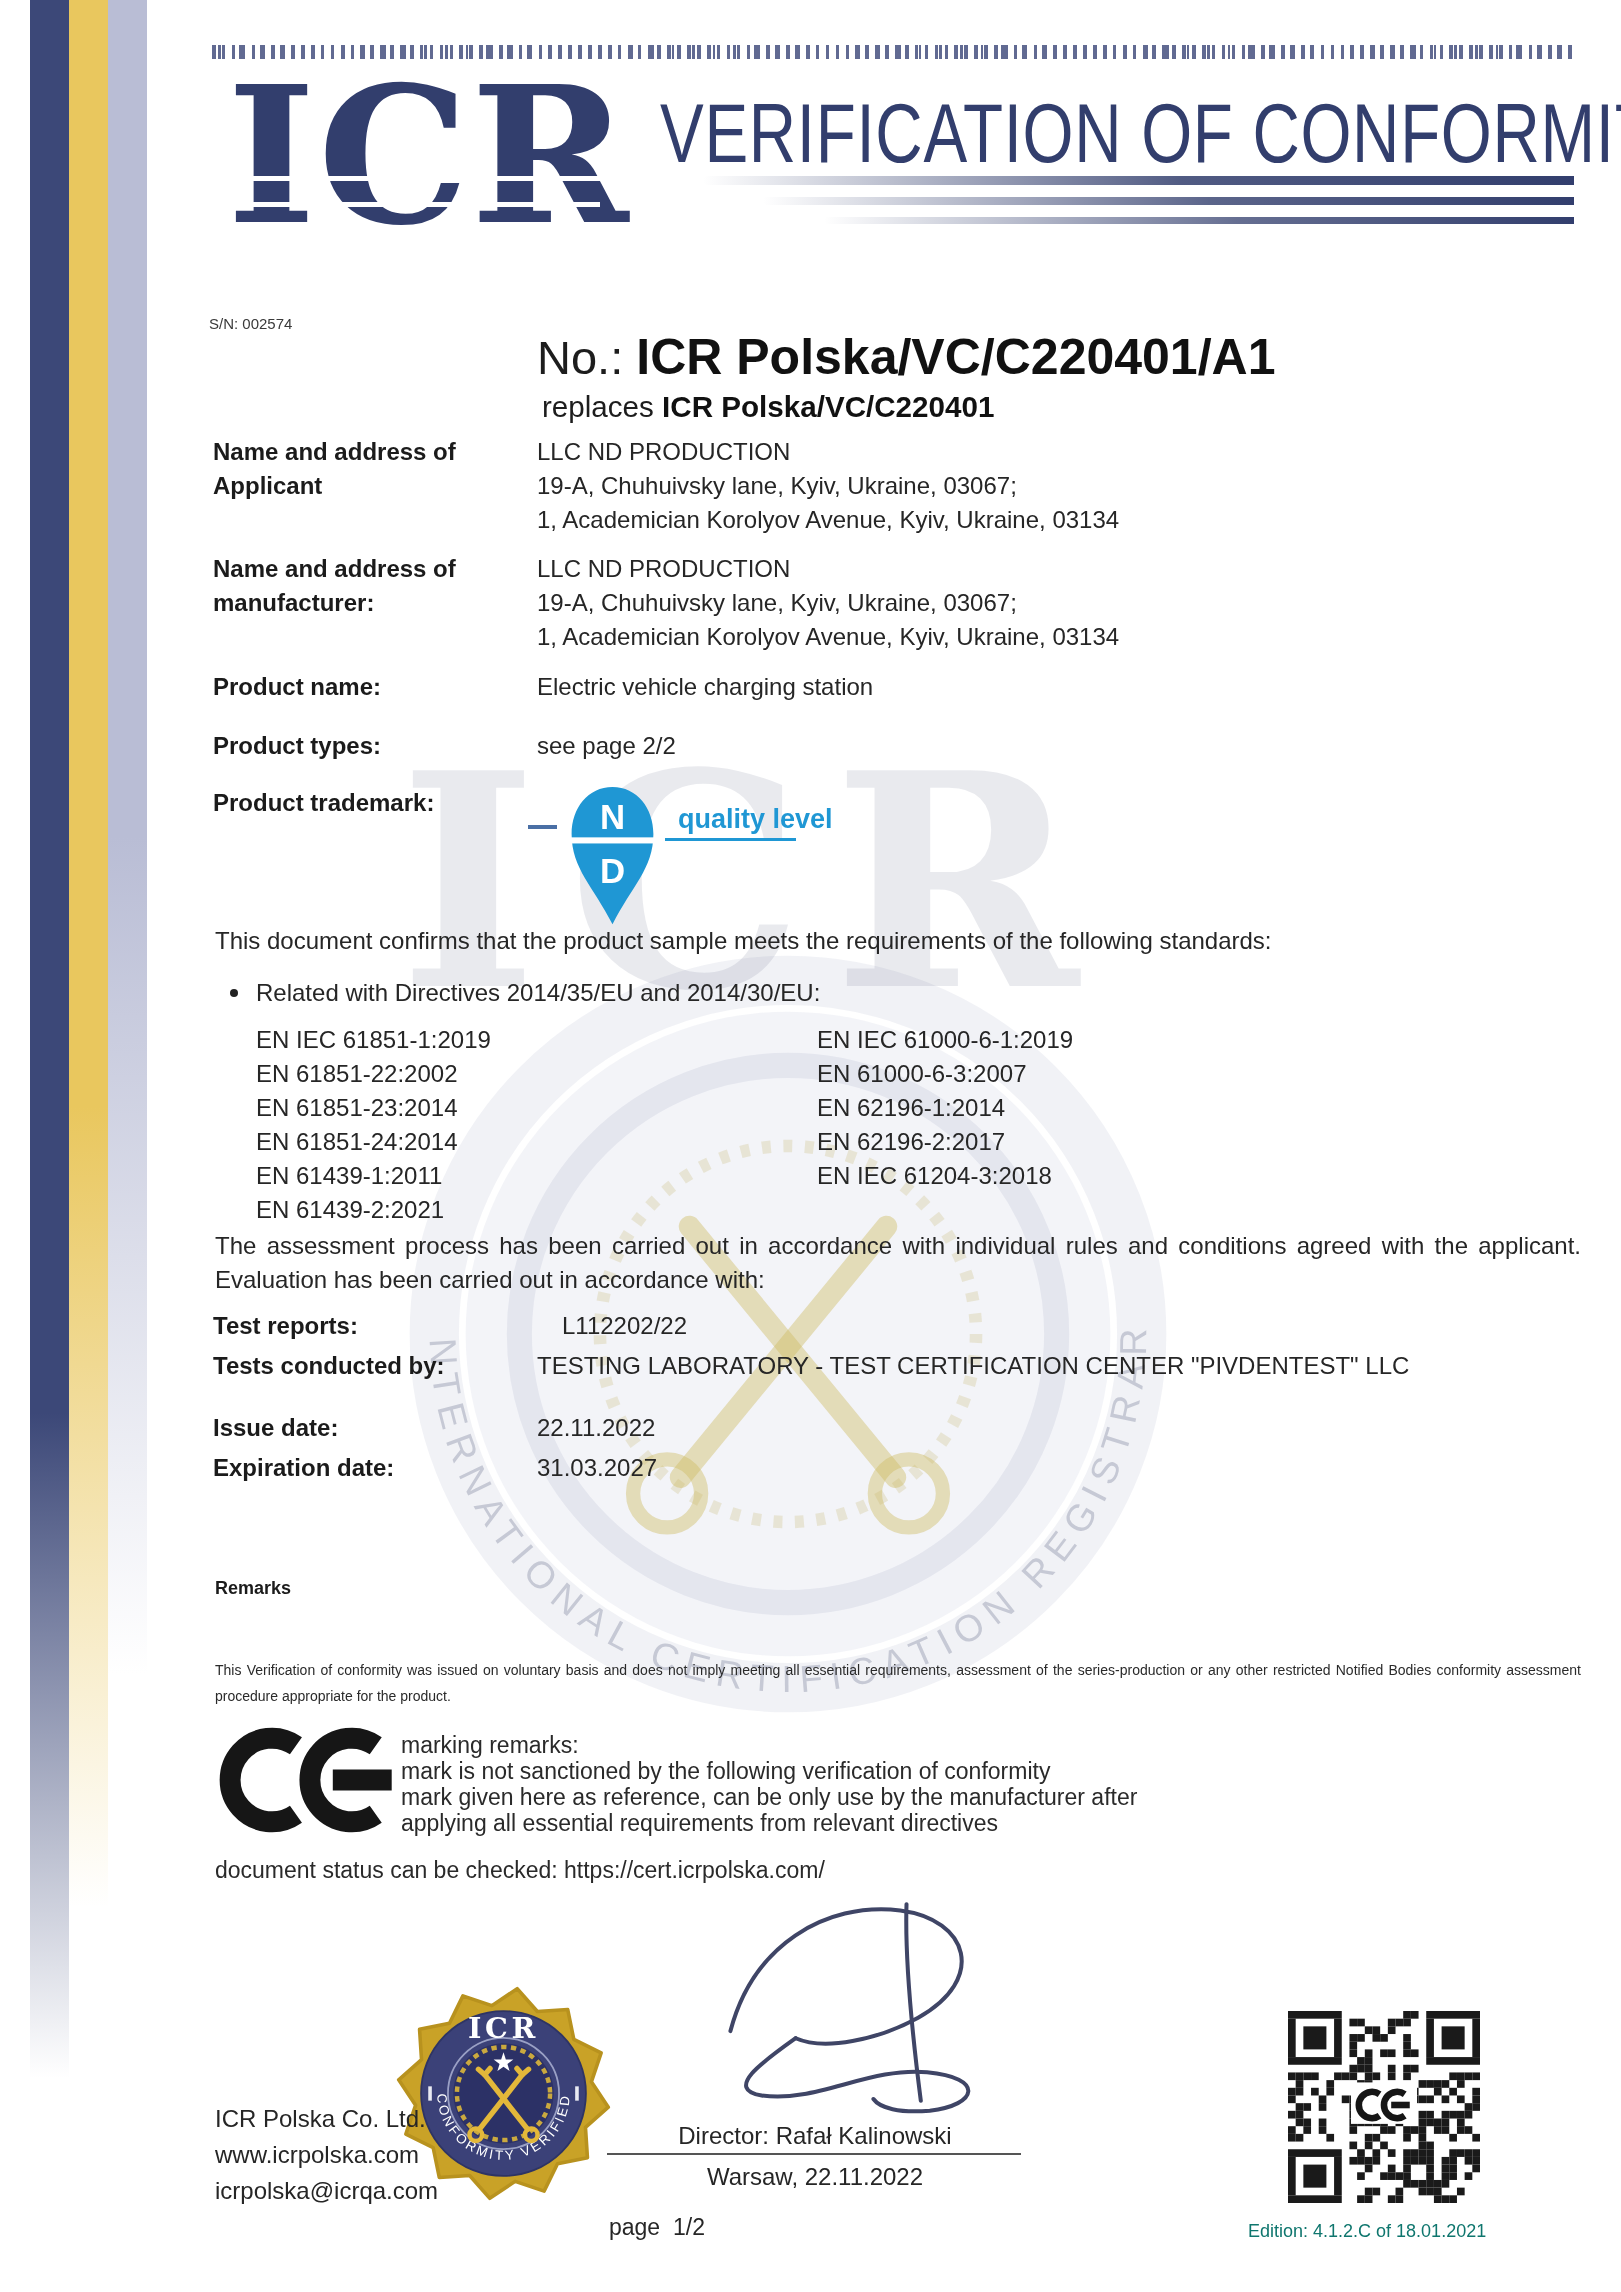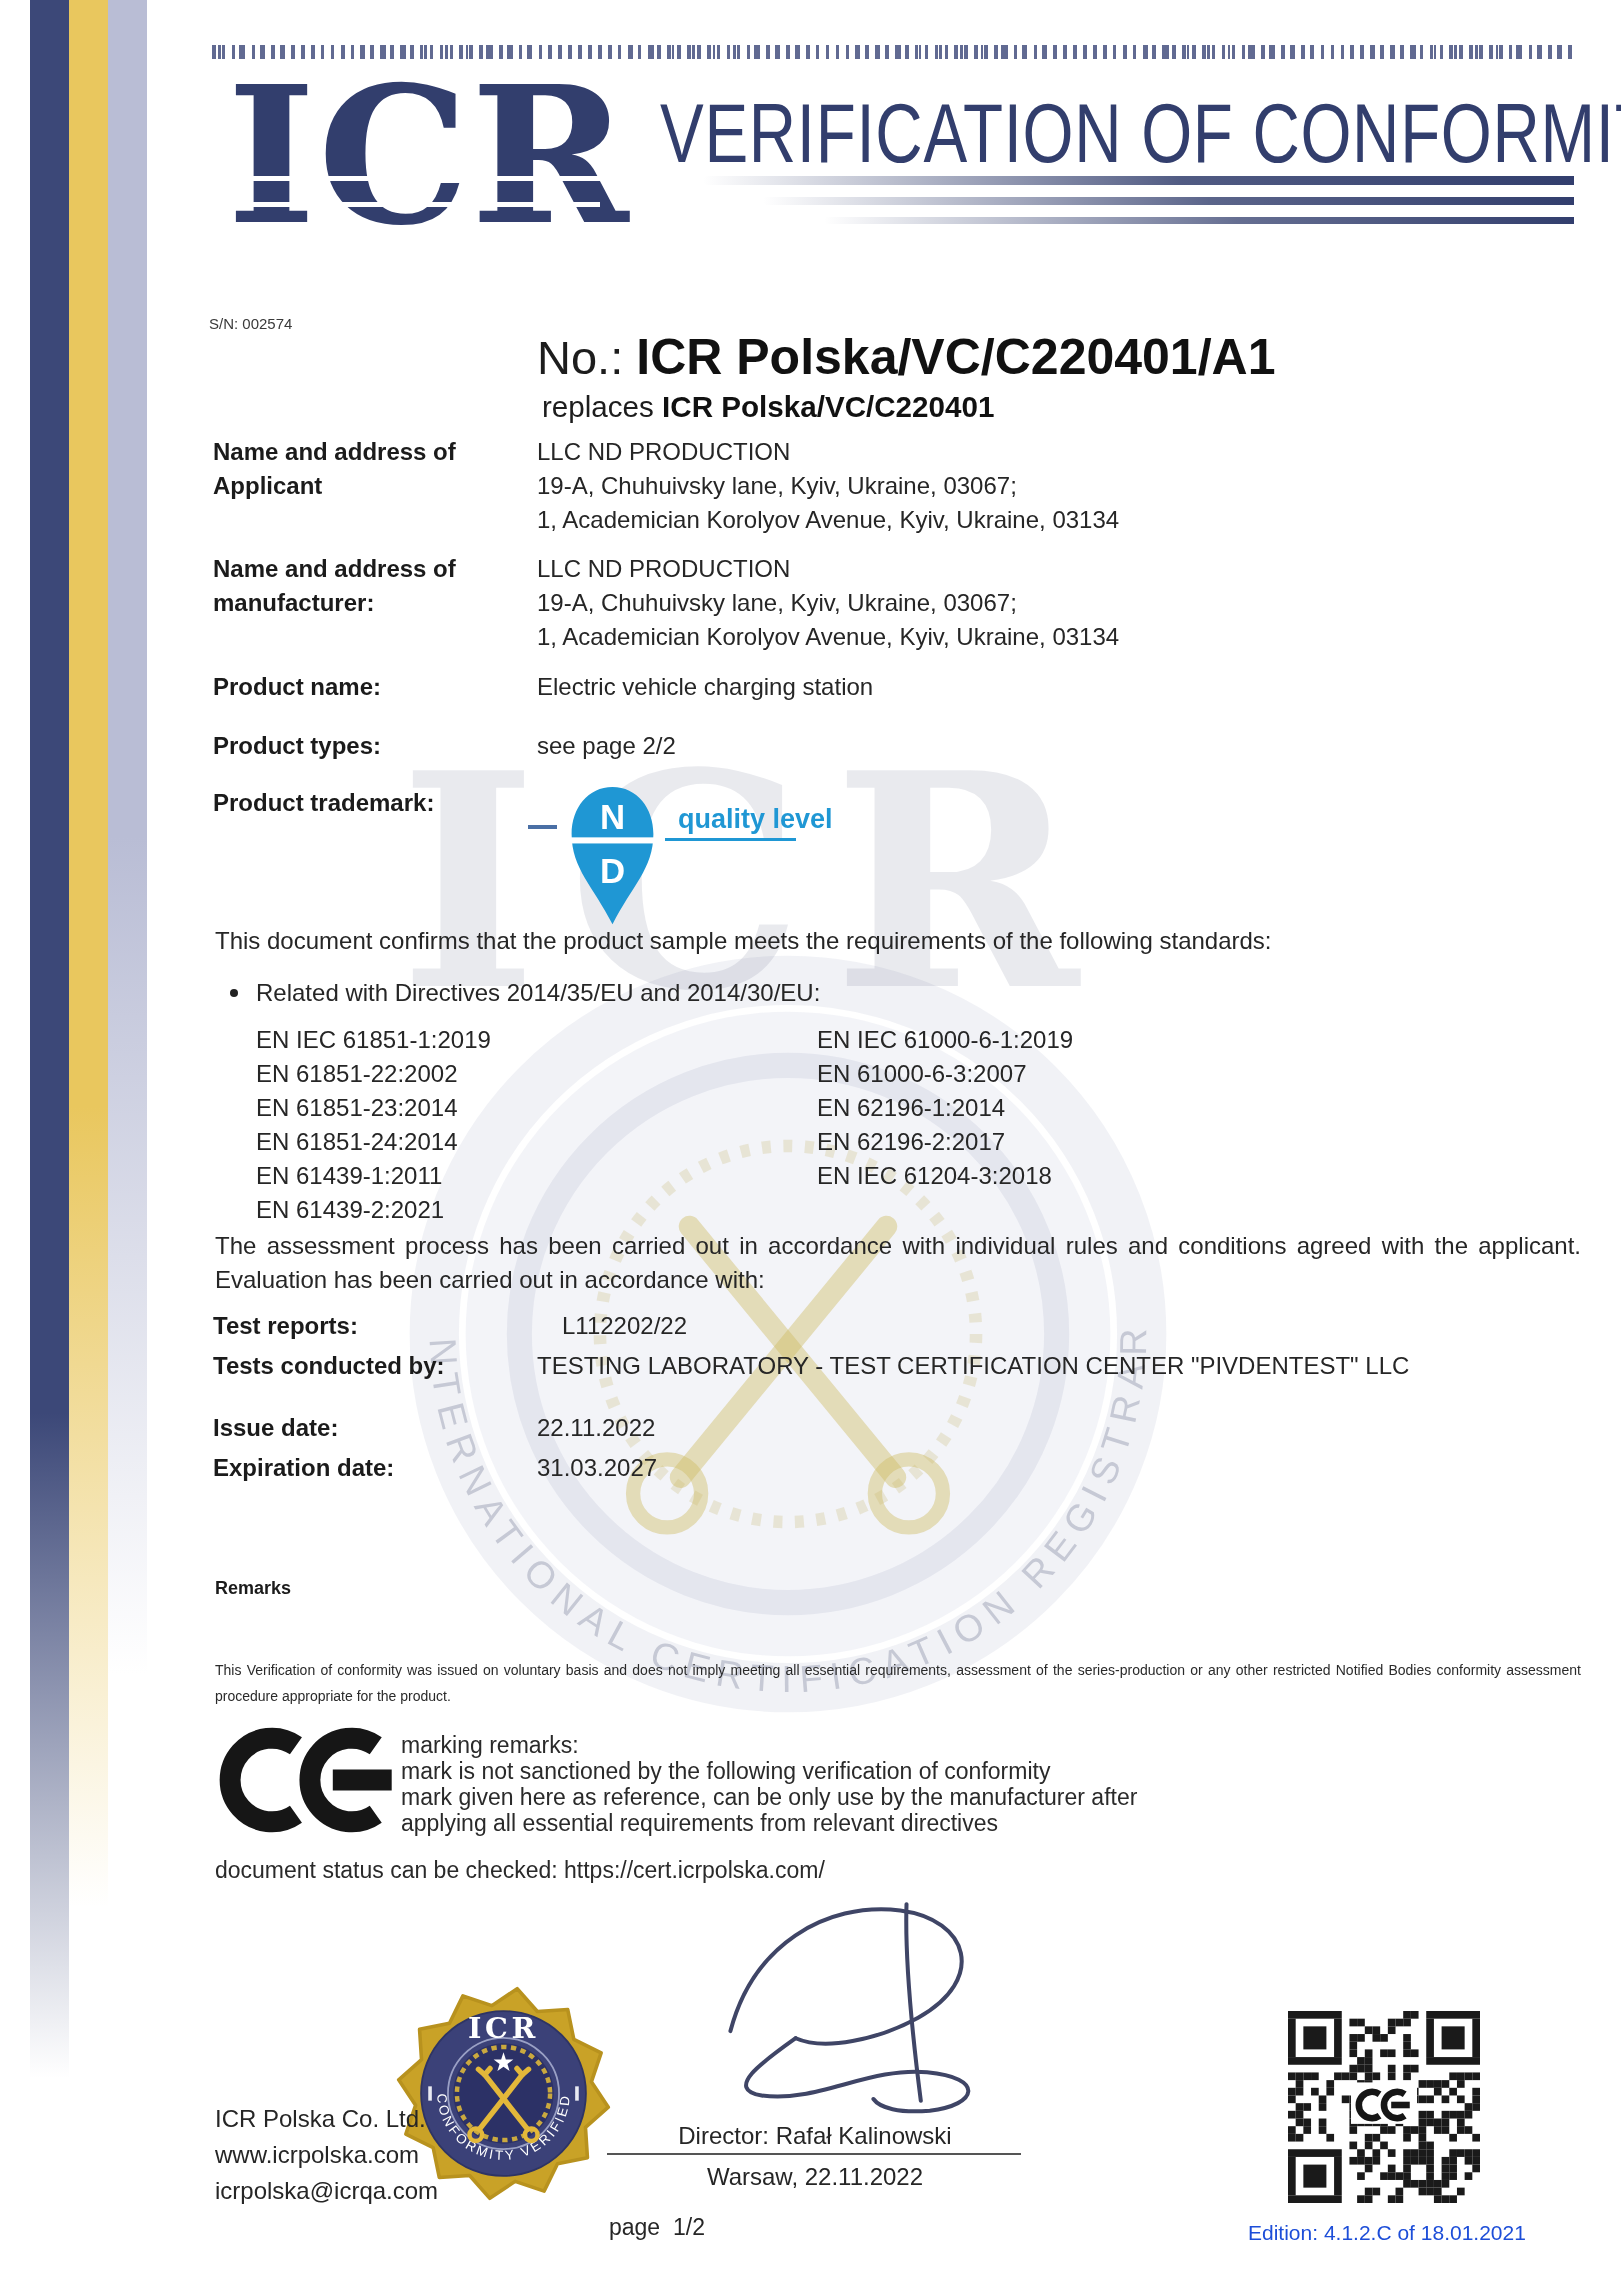--- a/index.html
+++ b/index.html
@@ -2,21 +2,21 @@
 <html style="font-size:14.3px"><head>
 <meta charset="utf-8">
 <style>
   html,body{margin:0;padding:0;background:#ffffff;}
   .page{position:relative;width:1621px;height:2293px;background:#fff;overflow:hidden;
         font-family:"Liberation Sans",sans-serif;color:#222;}
   .abs{position:absolute;}
   .lbl{font-weight:700;font-size:24px;color:#1b1b1b;line-height:34px;}
   .val{font-size:24px;color:#262626;line-height:34px;}
   .small{font-size:23px;color:#2a2a2a;line-height:26px;}
-  .tiny{font-size:21px;color:#1d4ed8;}
+  .tiny{font-size:18px;color:#0f766e;}
   .stripe{position:absolute;top:0;width:39px;}
   .speedline{position:absolute;height:9px;border-radius:4.5px 0 0 4.5px;}
   .justified{text-align:justify;}
   .wm-letters{font-family:"DejaVu Serif","Liberation Serif",serif;font-weight:700;
               color:rgba(120,124,150,0.16);letter-spacing:30px;}
   .logo-icr{font-family:"DejaVu Serif","Liberation Serif",serif;font-weight:700;
             color:#323e6d;font-size:190px;line-height:140px;letter-spacing:1.8px;}
   .doc-title{font-size:84px;color:#323e6d;transform:scaleX(0.78);transform-origin:left top;
              white-space:nowrap;letter-spacing:0.9px;}
   .qline{color:#1f97d4;font-weight:700;font-size:27px;}

